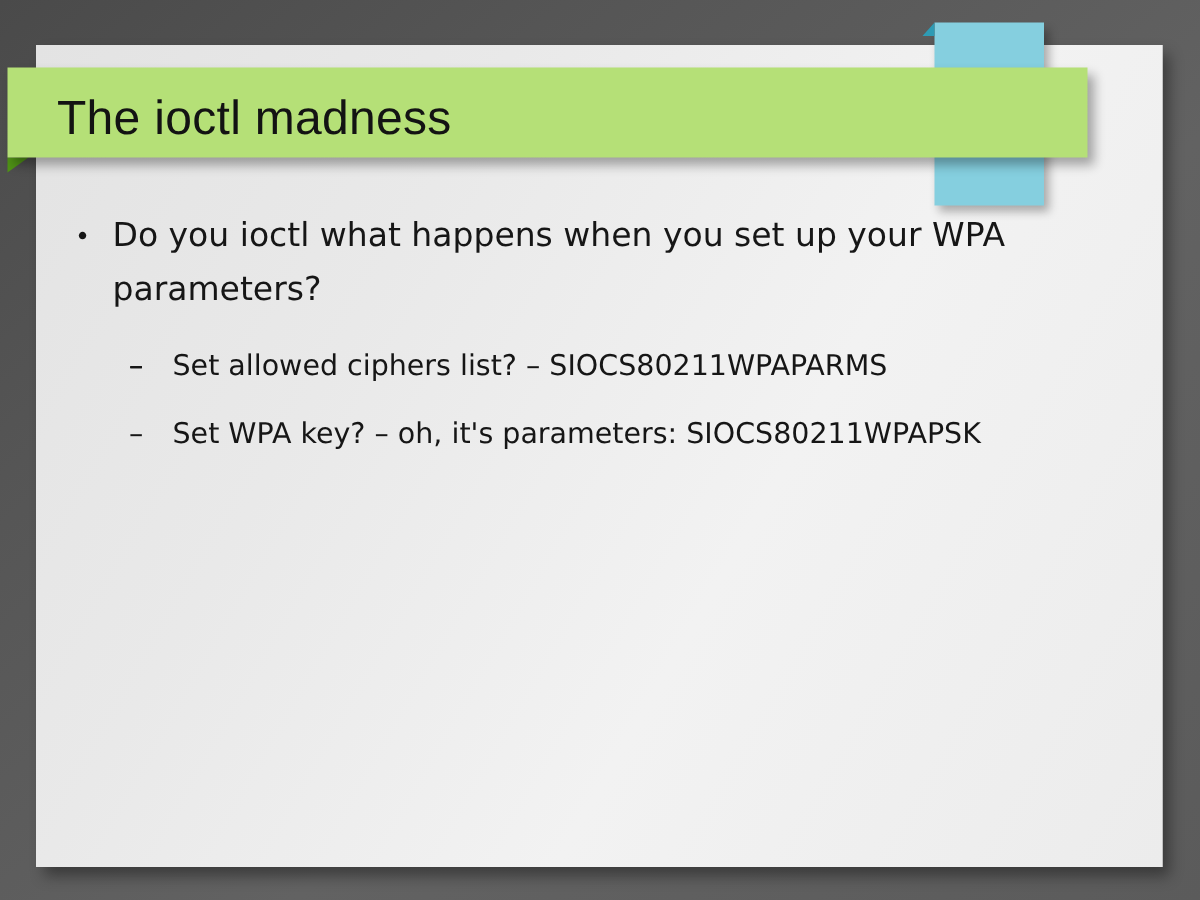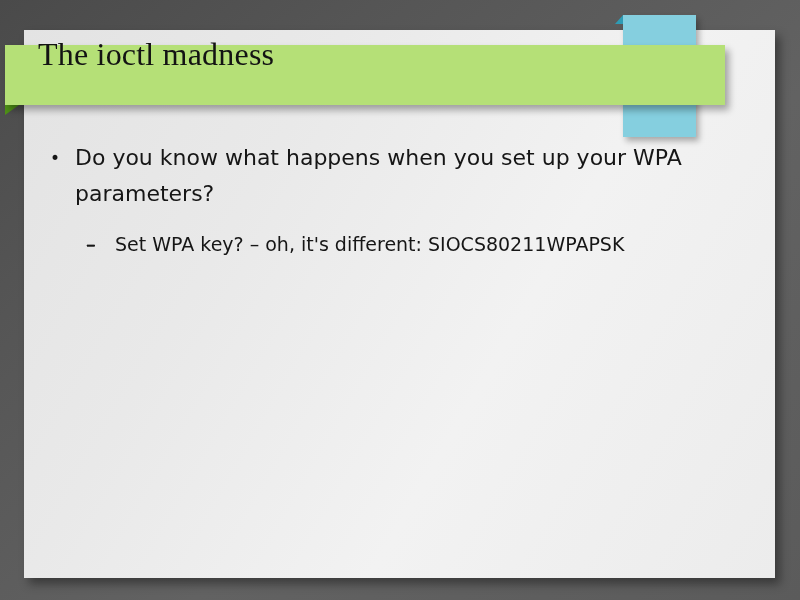--- a/index.html
+++ b/index.html
@@ -71,28 +71,28 @@
     top: 105px;
     width: 0;
     height: 0;
     border-right: 14px solid transparent;
     border-top: 10px solid #4f9216;
     z-index: 4;
   }
   #slide-title {
     position: absolute;
     left: 38px;
-    top: 36px;
+    top: 60px;
     font-size: 32px;
     font-weight: normal;
     color: #131313;
     letter-spacing: 0.2px;
     white-space: nowrap;
     z-index: 6;
-    font-family: Liberation Serif, serif;
+    font-family: Liberation Sans, sans-serif;
   }
 
   
   #body-content {
     position: absolute;
     left: 24px;
     top: 140px;
     width: 751px;
   }
 
@@ -147,38 +147,39 @@
   <div id="deco-blue-fold"></div>
 
   <div id="title-fold"></div>
   <div id="title-band"></div>
   <div id="slide-title">The ioctl madness</div>
 
   <div id="body-content">
 
     <div class="bullet-l1">
       <span class="marker">•</span>
-      <span>Do you know what happens when you set up your WPA parameters?</span>
+      <span>Do you ioctl what happens when you set up your WPA parameters?</span>
     </div>
 
     <div class="sub-list">
 
       <div class="bullet-l2">
         <span class="marker">–</span>
       </div>
 
       <div class="bullet-l2">
         <span class="marker">–</span>
       </div>
 
       <div class="bullet-l2">
         <span class="marker">–</span>
+        <span>Set allowed ciphers list? – SIOCS80211WPAPARMS</span>
       </div>
 
       <div class="bullet-l2">
         <span class="marker">–</span>
-        <span>Set WPA key? – oh, it's different: SIOCS80211WPAPSK</span>
+        <span>Set WPA key? – oh, it's parameters: SIOCS80211WPAPSK</span>
       </div>
 
     </div>
   </div>
 
 </div>
 
 </body></html>

